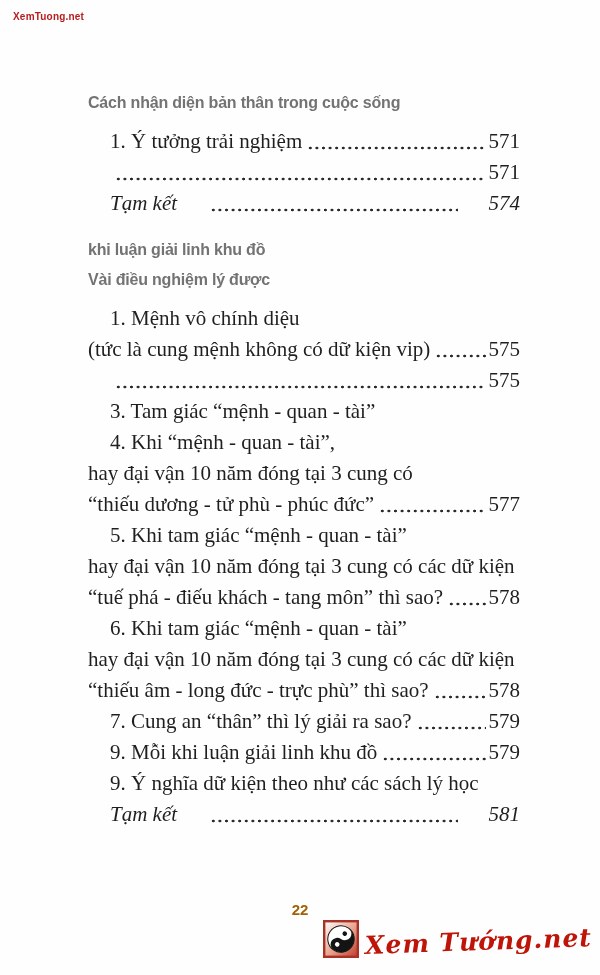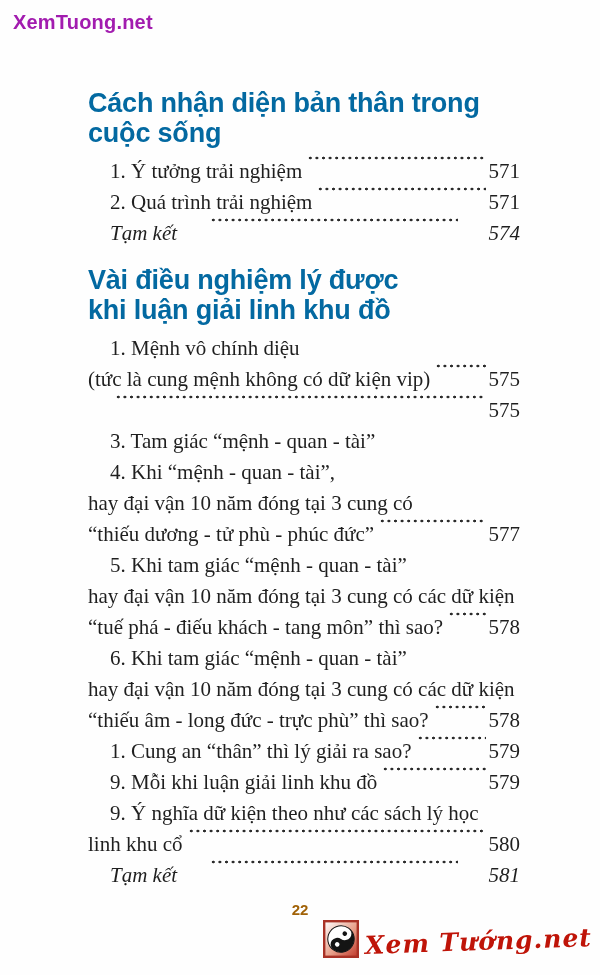--- a/index.html
+++ b/index.html
@@ -7,36 +7,36 @@
     width: 600px; height: 975px;
     background: #fefefe;
     font-family: "Liberation Serif", "DejaVu Serif", serif;
     color: #1f1f1f;
     position: relative;
     overflow: hidden;
   }
   .watermark-top {
     position: absolute; left: 13px; top: 11px;
     font-family: "Liberation Sans", "DejaVu Sans", sans-serif;
-    font-weight: 700; font-size: 20px; color: #a21caf;
+    font-weight: 700; font-size: 10px; color: #b91c1c;
     letter-spacing: 0.2px;
   }
   .content {
     position: absolute; left: 88px; top: 88px; width: 432px;
   }
   .heading {
     font-family: "Liberation Sans", "DejaVu Sans", sans-serif;
-    font-weight: 700; font-size: 27px; line-height: 30px;
-    color: #0369a1; letter-spacing: -0.2px;
+    font-weight: 700; font-size: 16px; line-height: 30px;
+    color: #737373; letter-spacing: -0.2px;
   }
   .heading span { display: block; }
   .sec1 .heading { margin-bottom: 8px; }
   .sec2 .heading { margin-top: 16px; margin-bottom: 8px; }
   .tocline {
-    display: flex; 
+    display: flex; align-items: flex-end;
     font-size: 21px; line-height: 31px; white-space: nowrap;
   }
   .indent { padding-left: 22px; }
   .txt { flex: 0 0 auto; }
   .dots {
     flex: 1 1 auto; min-width: 10px; height: 4px;
     margin: 0 3px 7px 5px;
     background-image: radial-gradient(circle, #2b2b2b 1.3px, transparent 1.6px);
     background-size: 6.6px 4px;
     background-repeat: repeat-x;
@@ -77,39 +77,38 @@
     <div class="entry">
       <div class="tocline indent">
         <span class="txt">1. Ý tưởng trải nghiệm</span>
         <span class="dots"></span>
         <span class="pg">571</span>
       </div>
     </div>
 
     <div class="entry">
       <div class="tocline indent">
-        <span class="txt">2. Quá trình trải nghiệm</span>
         <span class="dots"></span>
         <span class="pg">571</span>
       </div>
     </div>
 
     <div class="entry">
       <div class="tocline indent it">
         <span class="txt">Tạm kết</span>
         <span class="dots"></span>
         <span class="pg">574</span>
       </div>
     </div>
   </div>
 
   <div class="sec2">
     <div class="heading">
+      <span>khi luận giải linh khu đồ</span>
       <span>Vài điều nghiệm lý được</span>
-      <span>khi luận giải linh khu đồ</span>
     </div>
 
     <div class="entry">
       <div class="tocline indent">
         <span class="txt">1. Mệnh vô chính diệu</span>
       </div>
       <div class="tocline">
         <span class="txt">(tức là cung mệnh không có dữ kiện vip)</span>
         <span class="dots"></span>
         <span class="pg">575</span>
@@ -166,42 +165,37 @@
       </div>
       <div class="tocline">
         <span class="txt">“thiếu âm - long đức - trực phù” thì sao?</span>
         <span class="dots"></span>
         <span class="pg">578</span>
       </div>
     </div>
 
     <div class="entry">
       <div class="tocline indent">
-        <span class="txt">1. Cung an “thân” thì lý giải ra sao?</span>
+        <span class="txt">7. Cung an “thân” thì lý giải ra sao?</span>
         <span class="dots"></span>
         <span class="pg">579</span>
       </div>
     </div>
 
     <div class="entry">
       <div class="tocline indent">
         <span class="txt">9. Mỗi khi luận giải linh khu đồ</span>
         <span class="dots"></span>
         <span class="pg">579</span>
       </div>
     </div>
 
     <div class="entry">
       <div class="tocline indent">
         <span class="txt">9. Ý nghĩa dữ kiện theo như các sách lý học</span>
-      </div>
-      <div class="tocline">
-        <span class="txt">linh khu cổ</span>
-        <span class="dots"></span>
-        <span class="pg">580</span>
       </div>
     </div>
 
     <div class="entry">
       <div class="tocline indent it">
         <span class="txt">Tạm kết</span>
         <span class="dots"></span>
         <span class="pg">581</span>
       </div>
     </div>

